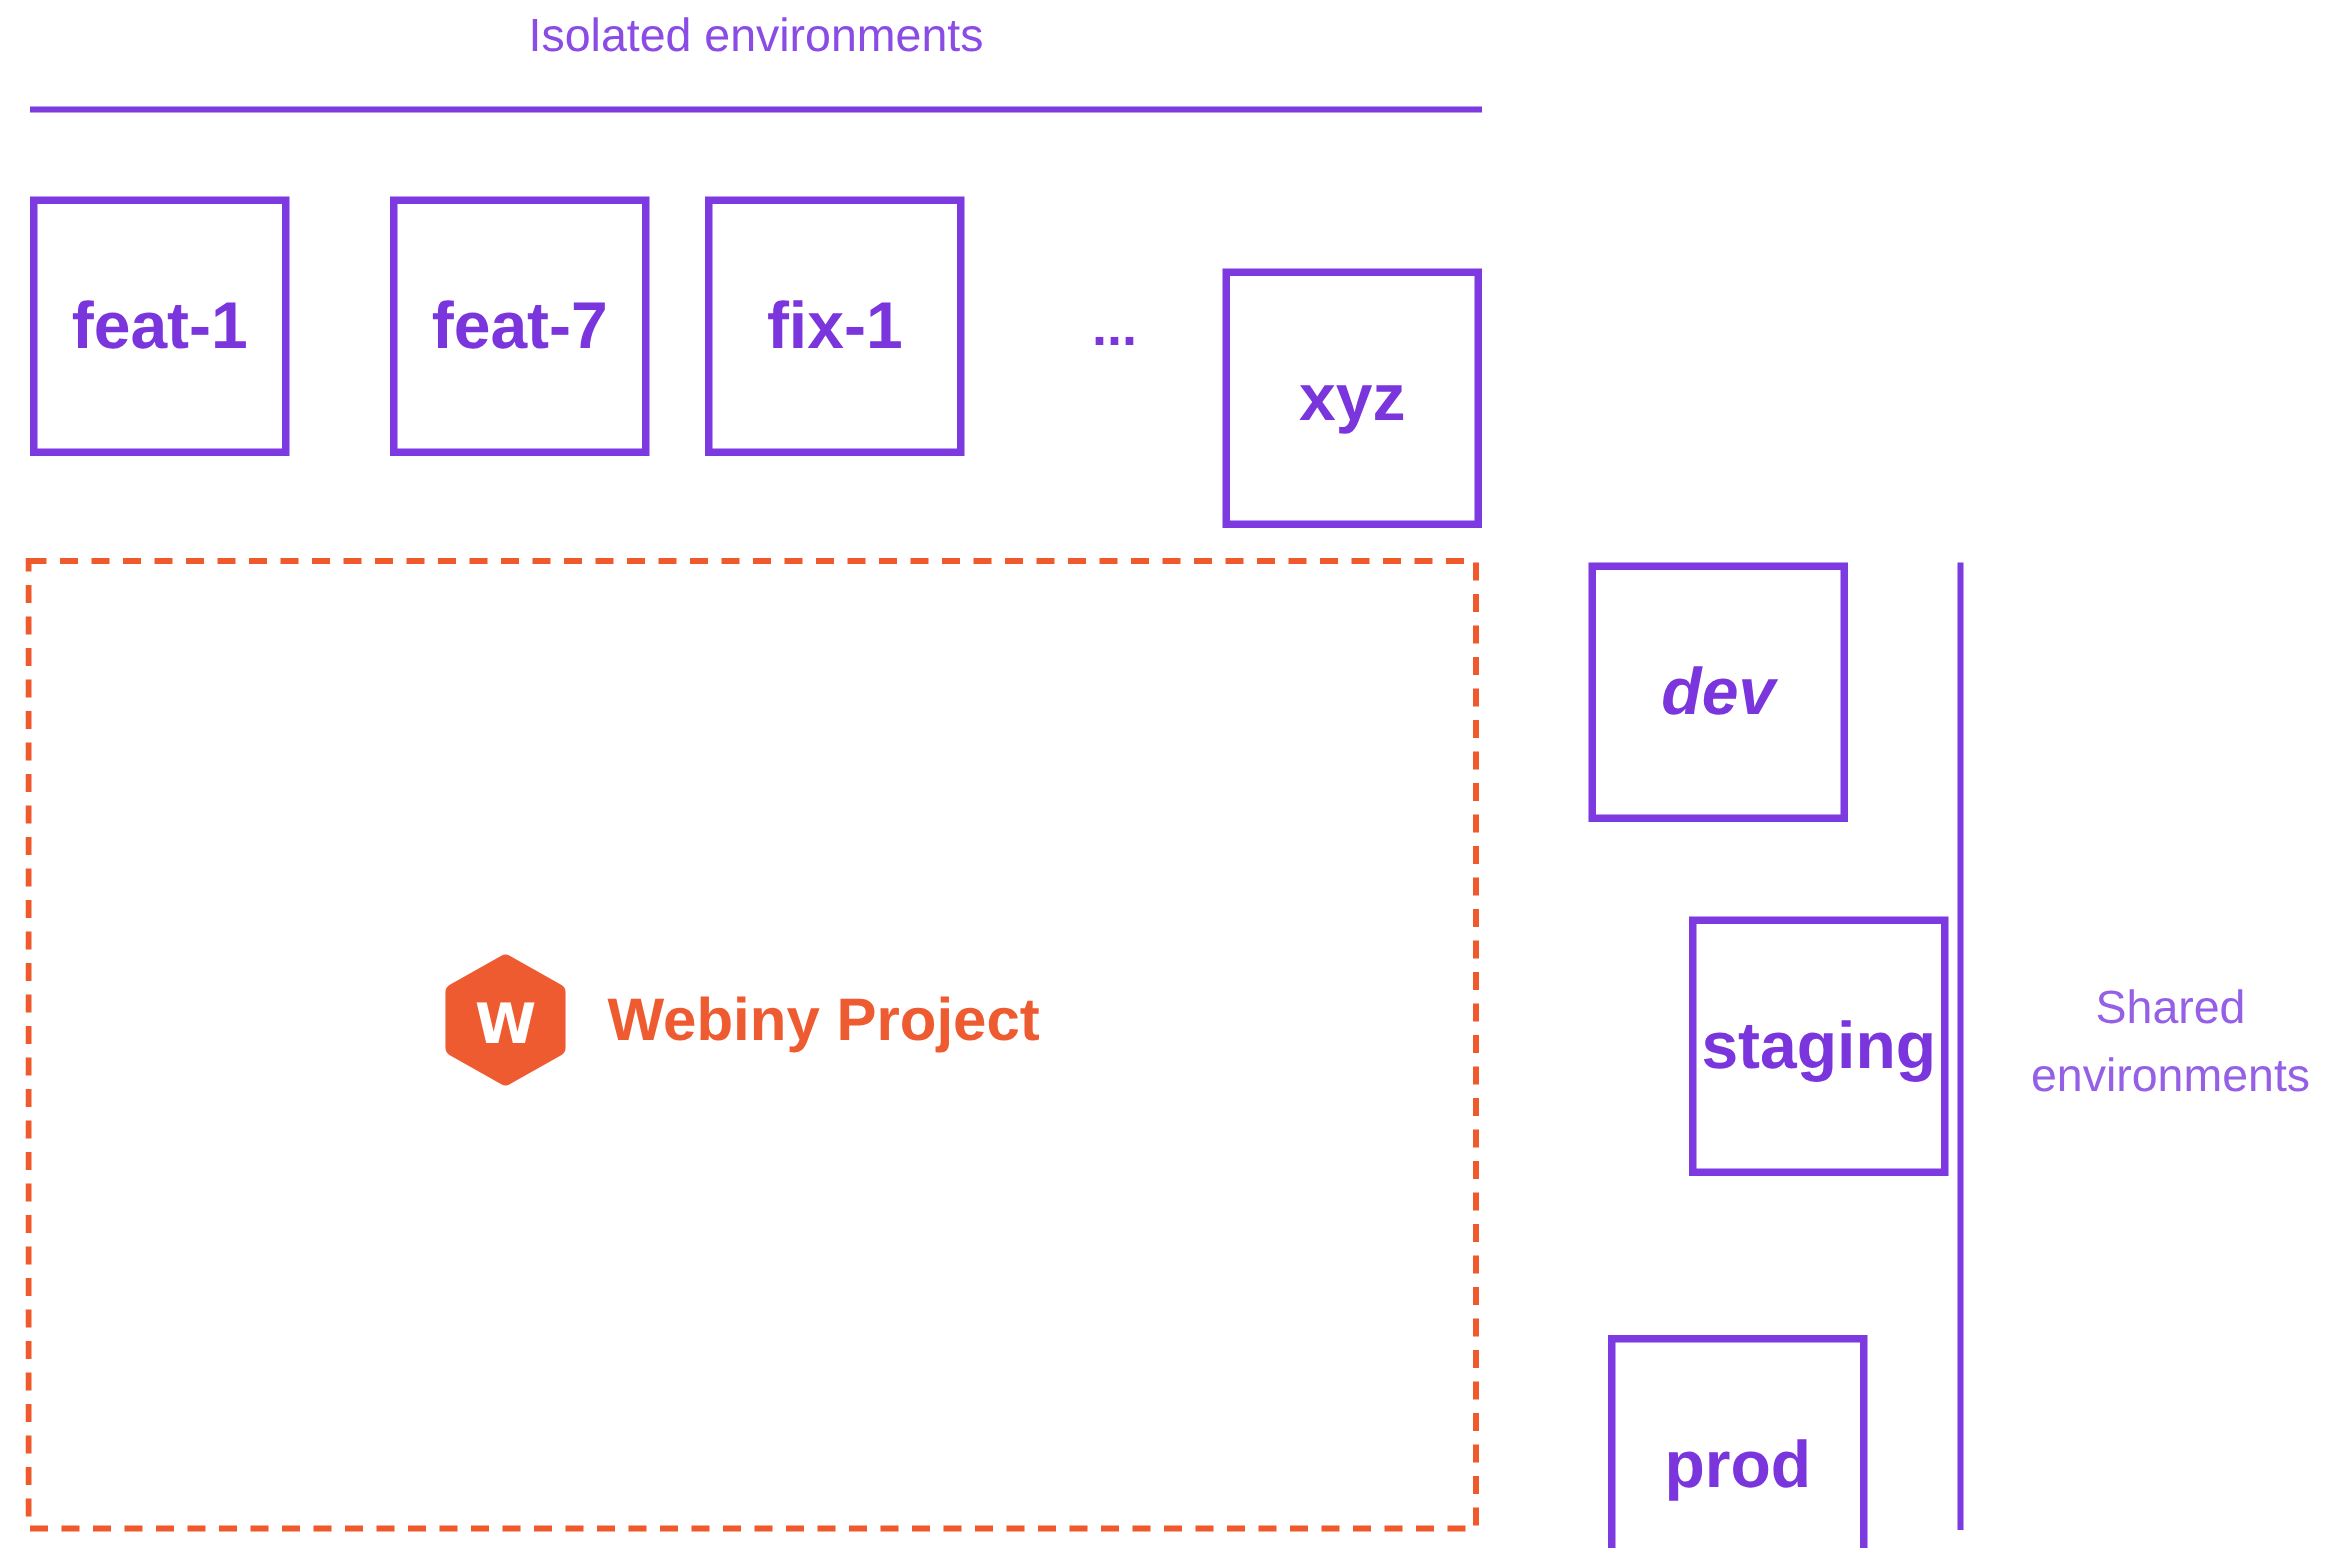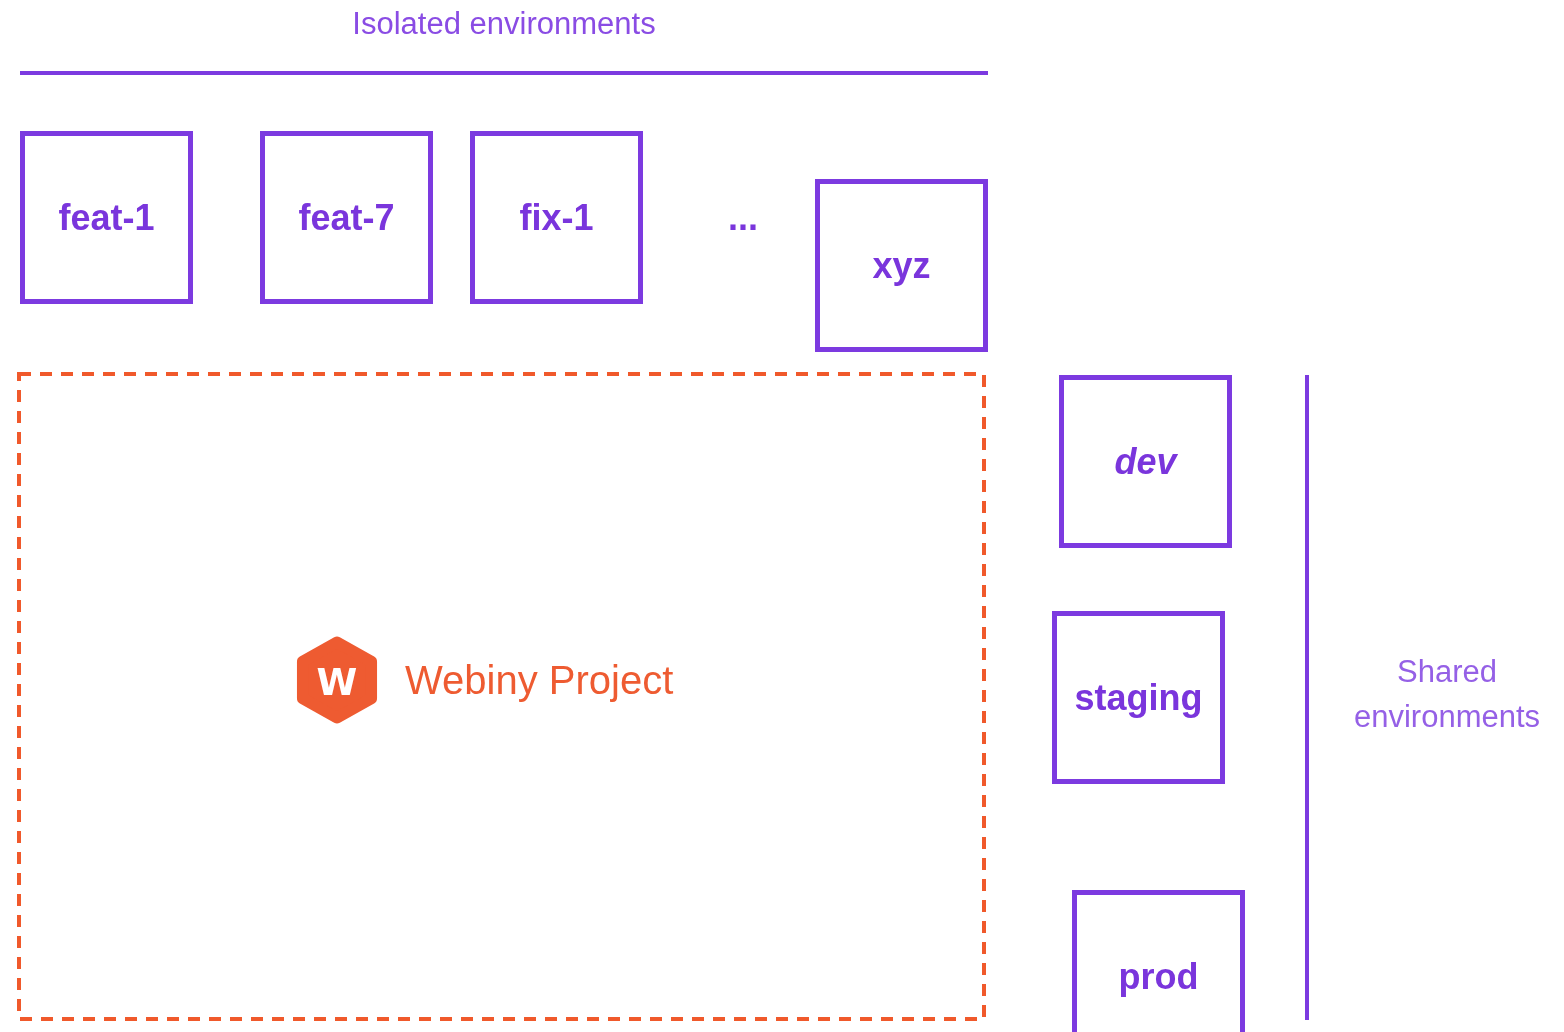--- a/index.html
+++ b/index.html
@@ -28,21 +28,21 @@
   }
   .env-box{
     position:absolute;
     width:163px; height:163px;
     border:5px solid #7c3ae0;
     background:#ffffff;
     display:flex; align-items:center; justify-content:center;
   }
   .env-box .env-label{
     color:#7a35dc;
-    font-size:36px;
+    font-size:44px;
     font-weight:700;
     letter-spacing:0px;
   }
   #box-feat1{ left:20px;  top:131px; }
   #box-feat2{ left:260px; top:131px; }
   #box-fix1 { left:470px; top:131px; }
   #box-xyz  { left:815px; top:131px;margin-top:48px; }
   #dots{
     position:absolute;
     left:671px; top:131px; width:144px; height:173px;
@@ -54,26 +54,26 @@
     left:17px; top:372px;
   }
   #project-lockup{
     position:absolute;
     left:293px; top:635px;
     display:flex; align-items:center;
   }
   #project-label{
     color:#ee5b31;
     font-size:40px;
-    font-weight:400;
+    font-weight:700;
     margin-left:24px;
     white-space:nowrap;
   }
   #box-dev    { left:1059px; top:375px;font-style:italic; }
-  #box-staging{ left:1052px; top:611px; }
+  #box-staging{ left:1126px; top:611px; }
   #box-prod   { left:1072px; top:890px; }
   .divider-v{
     position:absolute;
     left:1305px; top:375px;
     width:4px; height:645px;
     background:#7c3ae0;
   }
   #shared-title{
     left:1330px; top:650px; width:234px;
     white-space:normal;

